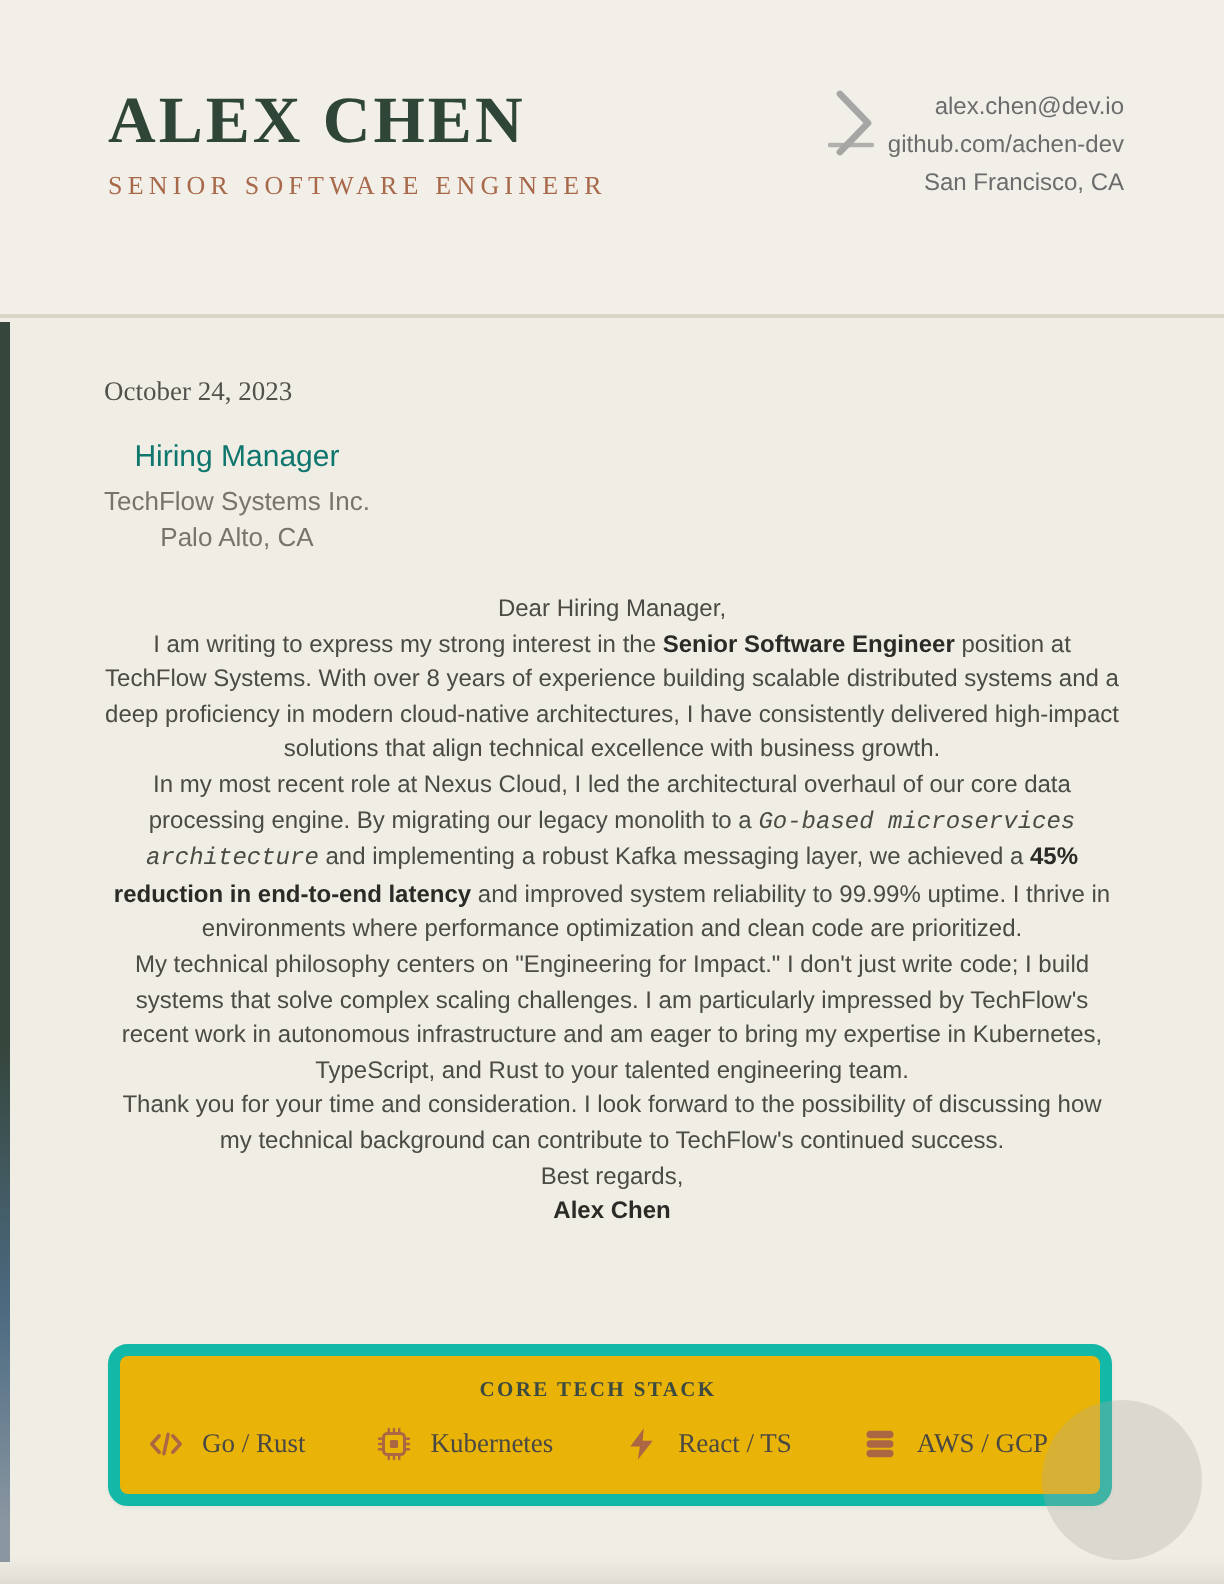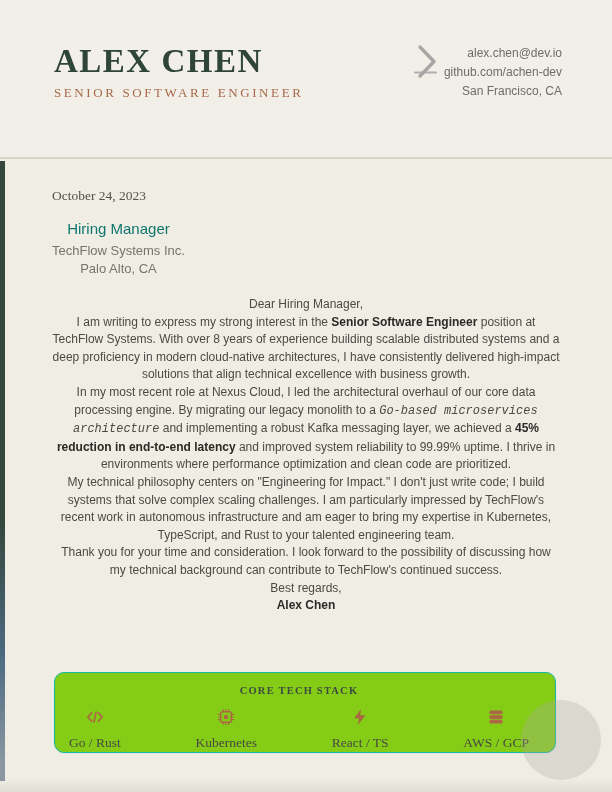--- a/index.html
+++ b/index.html
@@ -57,30 +57,30 @@
     position: absolute; top: 135px; width: 508px;
     font-size: 12px; line-height: 17.6px; color: #4c4a45;
   }
   .letter-body .para { margin: 0; }
   .letter-body .b { font-weight: 700; color: #2a2a26; }
   .letter-body .i { font-style: italic; font-family: Liberation Mono, monospace; }
 
   
   .tech-card {
     position: absolute; left: 2px; top: 511px; width: 502px; height: 81px;
-    background: #84cc16; border: 1px solid #14b8a6; border-radius: 10px;
+    background: #eab308; border: 6px solid #14b8a6; border-radius: 10px;
     padding: 12px 26px 0 14px;
     box-shadow: 0 1px 2px rgba(60,55,40,0.05);
   }
   .tech-title {
     font-family: "Liberation Serif", "DejaVu Serif", serif;
     font-weight: 700; font-size: 10.5px; letter-spacing: 1.2px; color: #3c4a40;
   }
   .tech-items { display: flex; justify-content: space-between; align-items: center; margin-top: 12px; }
-  .tech-item { display: flex; align-items: center; gap: 9px; flex-direction: column; }
+  .tech-item { display: flex; align-items: center; gap: 9px; }
   .tech-item .icon { display: inline-flex; width: 18px; height: 18px; }
   .tech-label {
     font-family: "Liberation Serif", "DejaVu Serif", serif;
     font-size: 13.5px; color: #4a4842;
   }
 
   
   .corner-circle {
     position: absolute; left: 521px; top: 700px; width: 80px; height: 80px;
     border-radius: 50%; background: rgba(172,170,162,0.30); z-index: 5;

